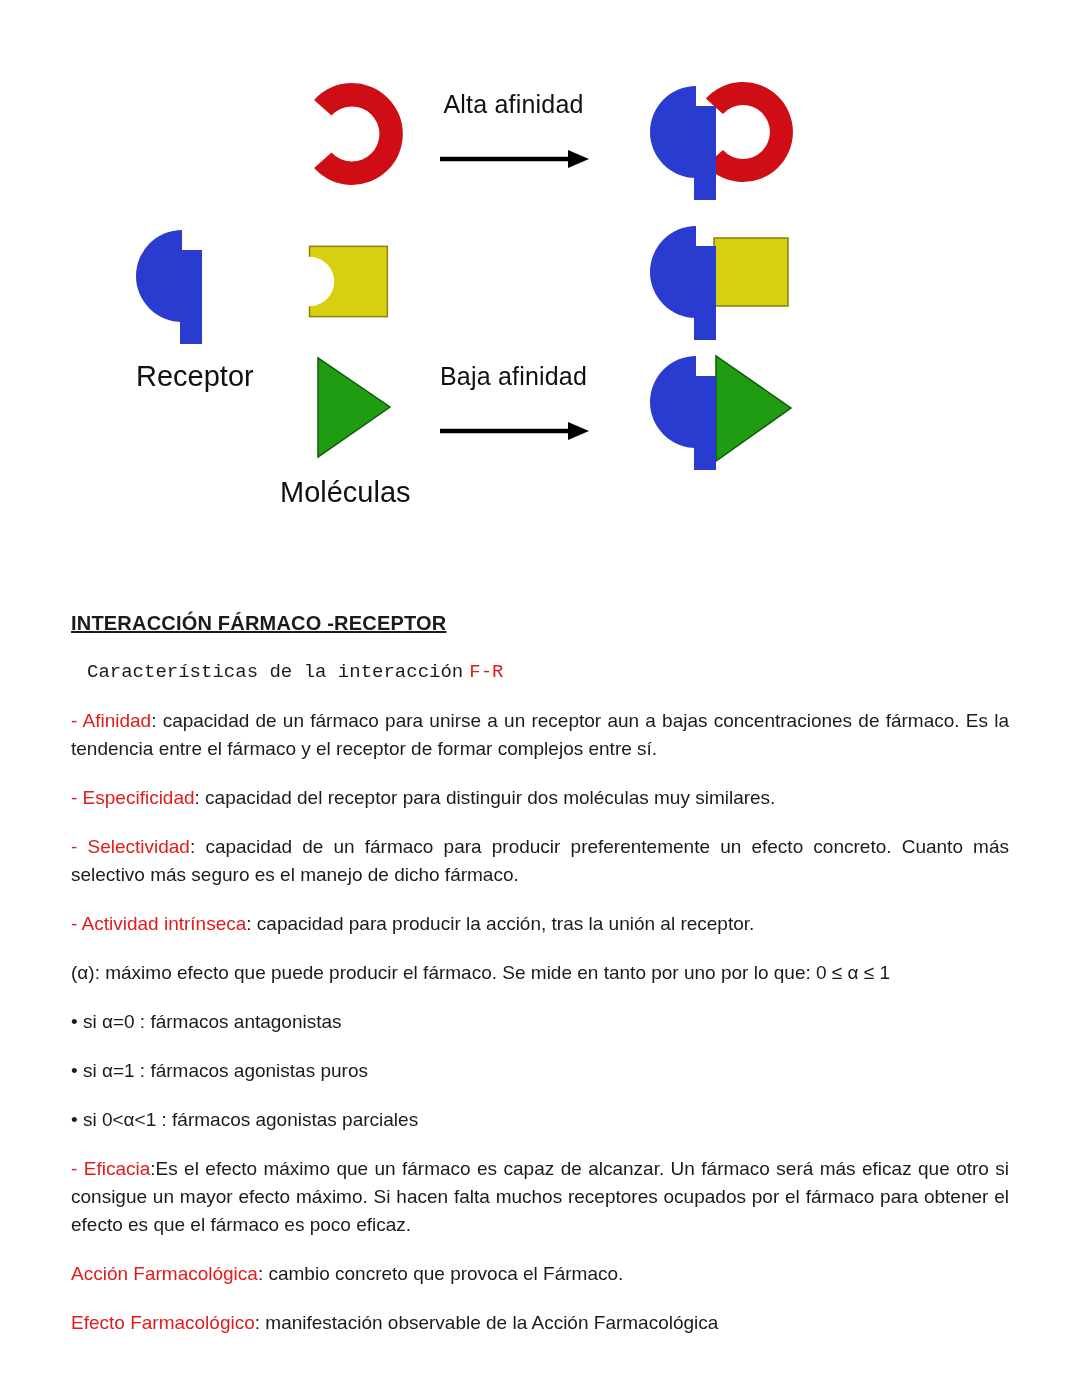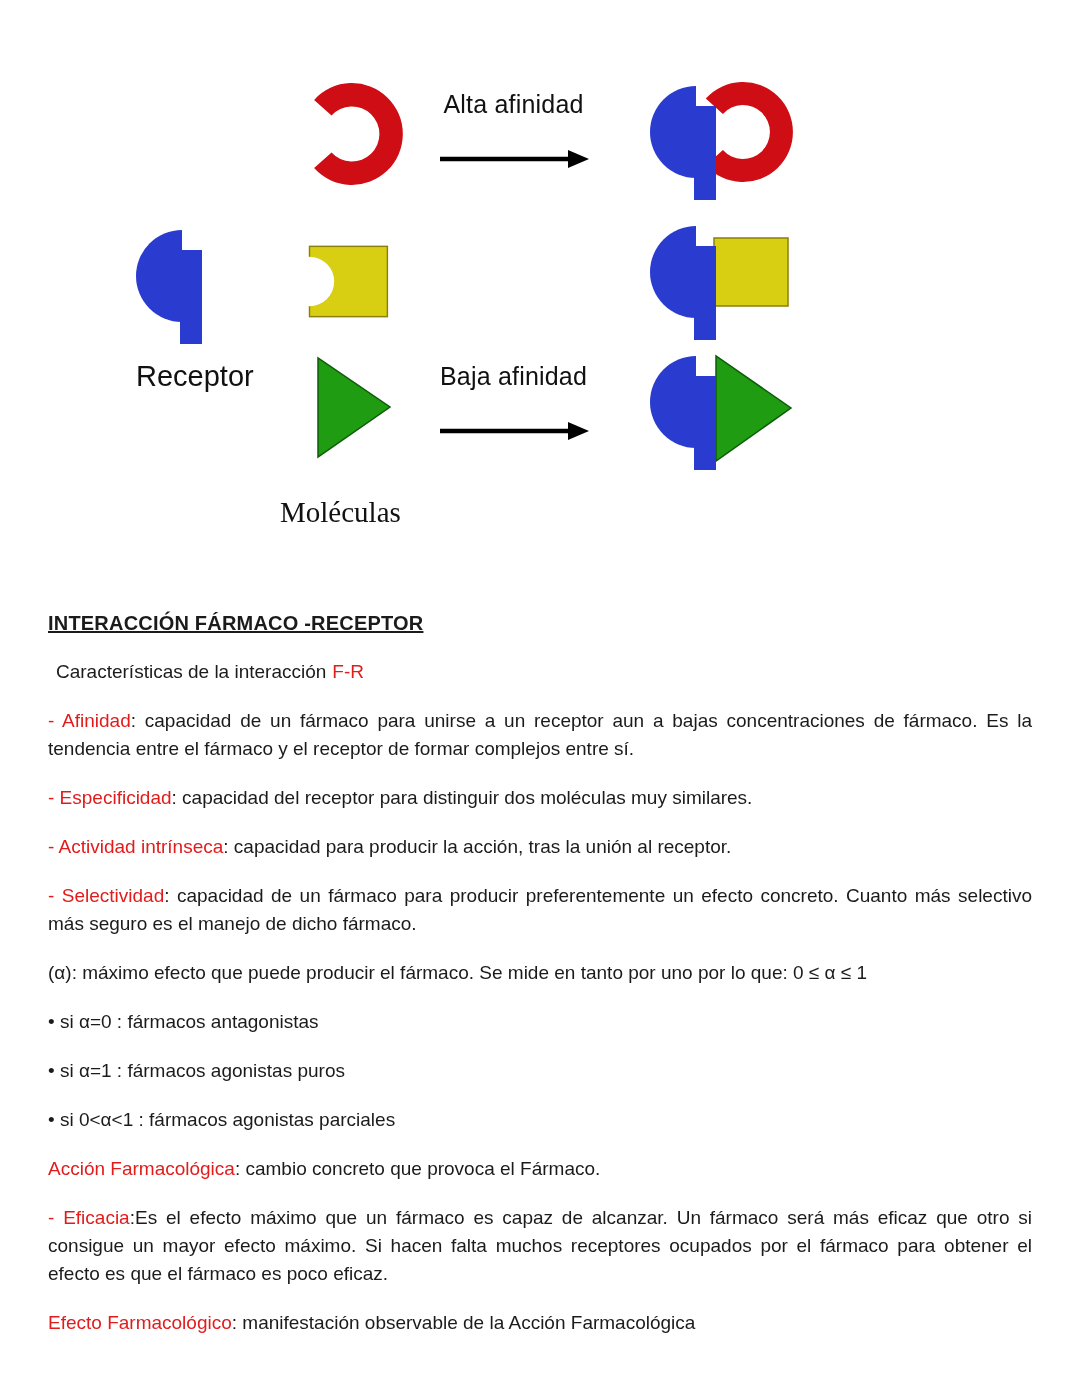--- a/index.html
+++ b/index.html
@@ -29,32 +29,33 @@
   .arrow-label{
     font-size:25px;font-weight:500;color:#111;white-space:nowrap;letter-spacing:0.2px;
   }
   .diagram-caption{
     font-size:29px;font-weight:500;color:#111;white-space:nowrap;
   }
 
   
   .text-section{
     margin-top:82px;
-    padding:0 48px;
+    padding:0 71px;
   }
   .doc-heading{
     font-size:20px;
     font-weight:bold;
     text-decoration:underline;
     margin:0 0 26px 0;
     letter-spacing:0.2px;
   }
   .doc-subheading{
     font-size:19px;
-    margin:0 0 24px 8px;
+    margin:0 0 24px 16px;
+    font-family:Liberation Mono, monospace;
   }
   .doc-par{
     font-size:19px;
     line-height:28px;
     margin:0 0 21px 0;
     text-align:justify;
   }
   .red{color:var(--accent-red,#e21b1b);}
   .sub-highlight{margin-left:6px;}
 </style>
@@ -122,45 +123,45 @@
       </svg>
     </div>
     <div class="abs" style="left:636px;top:346px;">
       <svg class="shape-svg" width="175" height="130" viewBox="0 0 175 130">
         <polygon class="fill-green" points="80,10 80,115 155,62"></polygon>
         <path class="fill-blue" d="M 60,10 A 46,46 0 0 0 60,102 Z"></path>
         <rect class="fill-blue" x="58" y="30" width="22" height="94"></rect>
       </svg>
     </div>
 
-    <div class="abs diagram-caption" style="left:280px;top:496px;font-family:Liberation Serif, serif;">Moléculas</div>
+    <div class="abs diagram-caption" style="left:280px;top:476px;">Moléculas</div>
   </div>
 
   <div class="text-section">
 
     <h1 class="doc-heading">INTERACCIÓN FÁRMACO -RECEPTOR</h1>
 
     <p class="doc-subheading"><span>Características de la interacción</span><span class="red sub-highlight">F-R</span></p>
 
     <p class="doc-par"><span class="red">- Afinidad</span><span>: capacidad de un fármaco para unirse a un receptor aun a bajas concentraciones de fármaco. Es la tendencia entre el fármaco y el receptor de formar complejos entre sí.</span></p>
 
     <p class="doc-par"><span class="red">- Especificidad</span><span>: capacidad del receptor para distinguir dos moléculas muy similares.</span></p>
 
+    <p class="doc-par"><span class="red">- Selectividad</span><span>: capacidad de un fármaco para producir preferentemente un efecto concreto. Cuanto más selectivo más seguro es el manejo de dicho fármaco.</span></p>
+
     <p class="doc-par"><span class="red">- Actividad intrínseca</span><span>: capacidad para producir la acción, tras la unión al receptor.</span></p>
-
-    <p class="doc-par"><span class="red">- Selectividad</span><span>: capacidad de un fármaco para producir preferentemente un efecto concreto. Cuanto más selectivo más seguro es el manejo de dicho fármaco.</span></p>
 
     <p class="doc-par"><span class="red"></span><span> (α): máximo efecto que puede producir el fármaco. Se mide en tanto por uno por lo que: 0 ≤ α ≤ 1</span></p>
 
     <p class="doc-par"><span class="red"></span><span>• si α=0 : fármacos antagonistas</span></p>
 
     <p class="doc-par"><span class="red"></span><span>• si α=1 : fármacos agonistas puros</span></p>
 
     <p class="doc-par"><span class="red"></span><span>• si 0&lt;α&lt;1 : fármacos agonistas parciales</span></p>
 
+    <p class="doc-par"><span class="red">- Eficacia</span><span>:Es el efecto máximo que un fármaco es capaz de alcanzar. Un fármaco será más eficaz que otro si consigue un mayor efecto máximo. Si hacen falta muchos receptores ocupados por el fármaco para obtener el efecto es que el fármaco es poco eficaz.</span></p>
+
     <p class="doc-par"><span class="red">Acción Farmacológica</span><span>: cambio concreto que provoca el Fármaco.</span></p>
-
-    <p class="doc-par"><span class="red">- Eficacia</span><span>:Es el efecto máximo que un fármaco es capaz de alcanzar. Un fármaco será más eficaz que otro si consigue un mayor efecto máximo. Si hacen falta muchos receptores ocupados por el fármaco para obtener el efecto es que el fármaco es poco eficaz.</span></p>
 
     <p class="doc-par"><span class="red">Efecto Farmacológico</span><span>: manifestación observable de la Acción Farmacológica</span></p>
 
   </div>
 </div>
 
 </body></html>

